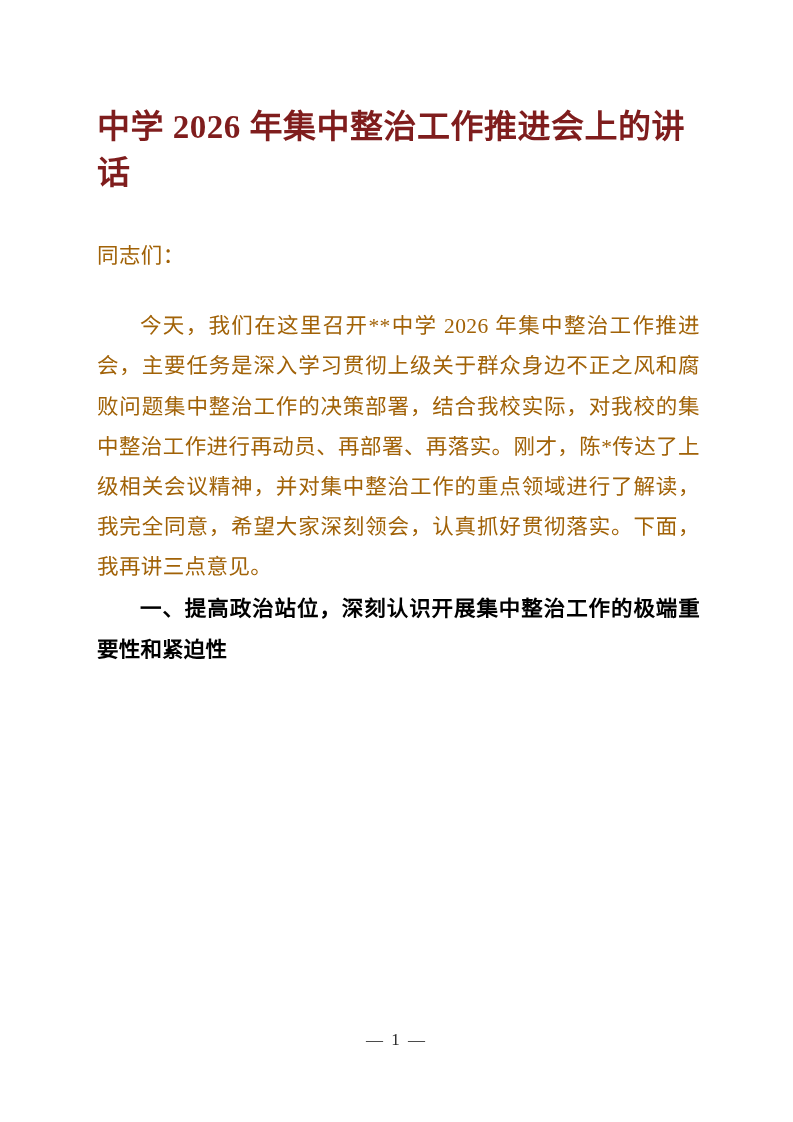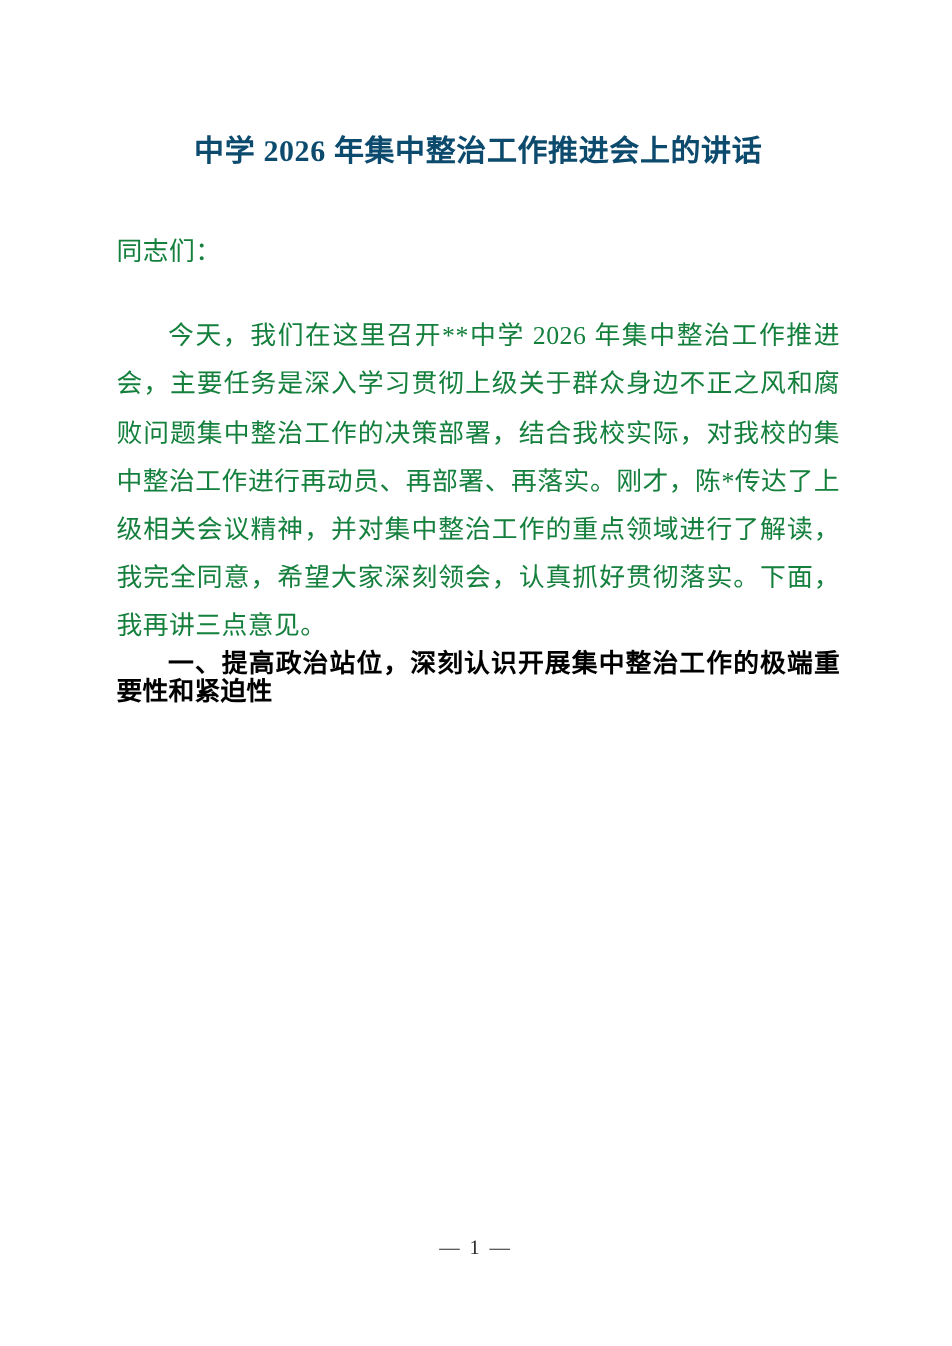--- a/index.html
+++ b/index.html
@@ -23,49 +23,49 @@
   }
   .content {
     position: absolute;
     left: 97px;
     top: 104px;
     width: 603px;
   }
   .doc-title {
     font-family: "Liberation Serif", "DejaVu Serif", serif;
     font-weight: bold;
-    font-size: 25px;
+    font-size: 33px;
     line-height: 46px;
-    text-align: center;
+    text-align: left;
     letter-spacing: 0.5px;
     margin: 0;
-    color: #0c4a6e;
+    color: #7f1d1d;
   }
   .body-block {
     margin-top: 40px;
   }
   p.para {
     font-family: "Liberation Serif", "DejaVu Serif", serif;
     font-size: 21.5px;
     line-height: 40.2px;
     text-align: justify;
     text-justify: inter-ideograph;
     margin: 0;
-    color: #15803d;
+    color: #a16207;
     letter-spacing: 0.4px;
   }
   p.indent {
     text-indent: 2em;
     margin-top: 30px;
   }
   p.heading {
     font-family: "DejaVu Sans", "Liberation Sans", sans-serif;
     font-weight: bold;
     font-size: 21.5px;
-    line-height: 23px;
+    line-height: 41px;
     text-align: justify;
     text-justify: inter-ideograph;
     text-indent: 2em;
     margin: 0;
     color: #000000;
     letter-spacing: 0.2px;
   }
   .footer {
     position: absolute;
     left: 0;

